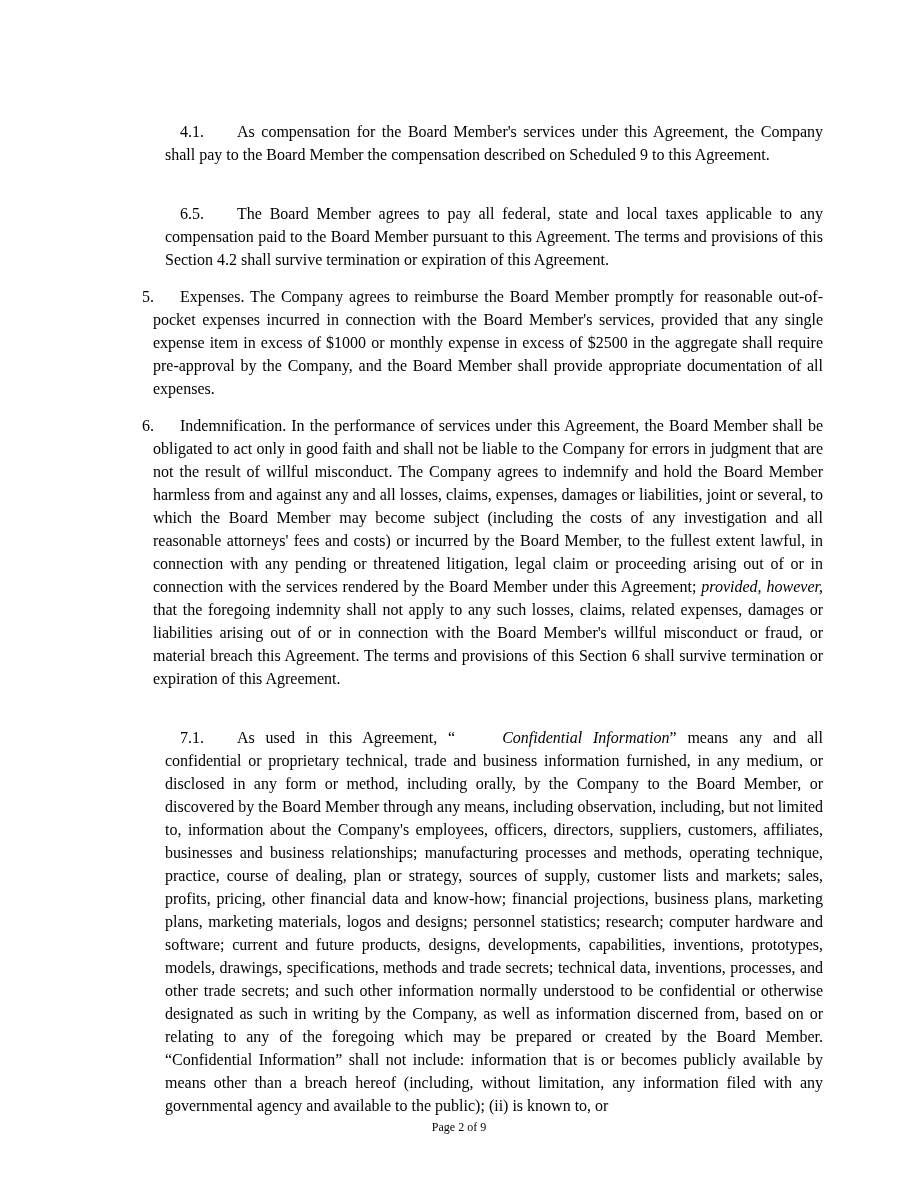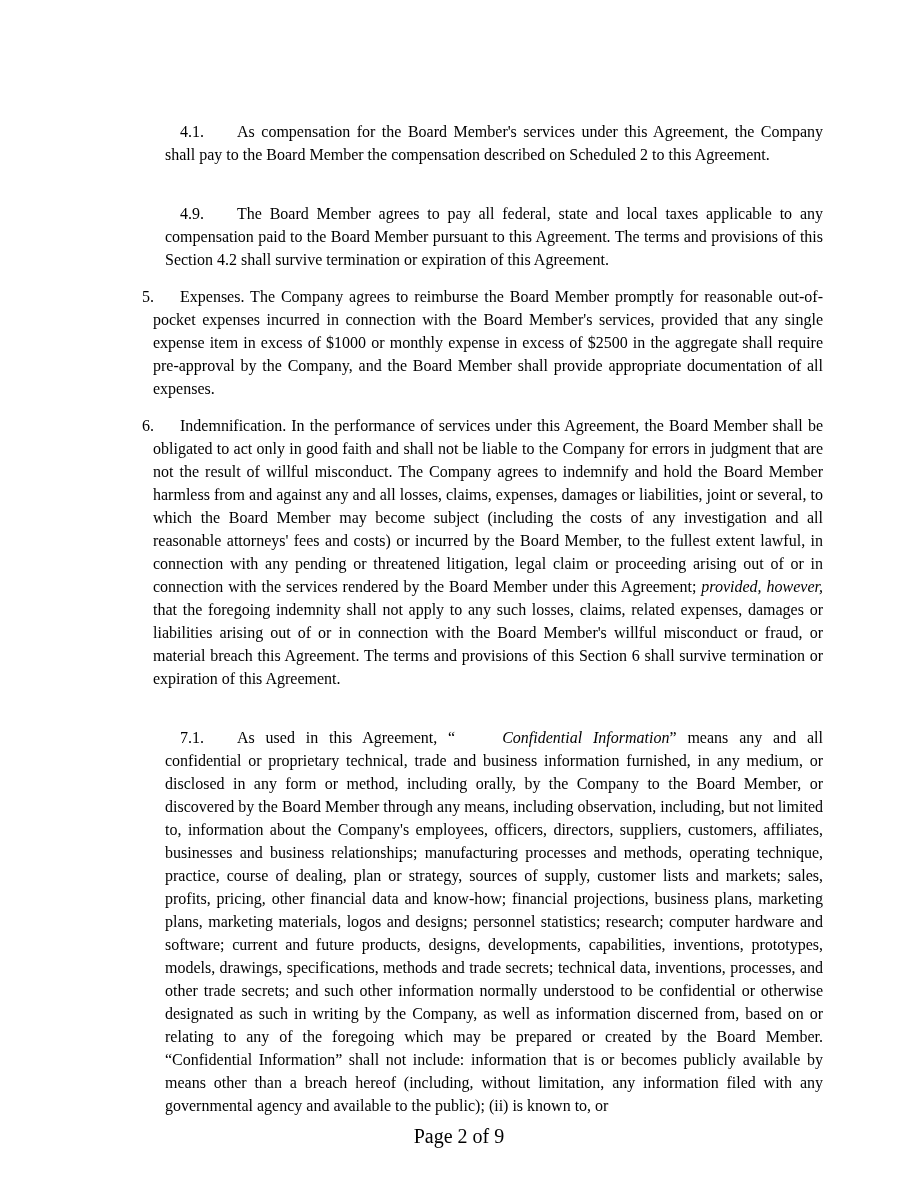--- a/index.html
+++ b/index.html
@@ -52,35 +52,35 @@
       display: inline-block;
       width: 38px;
       text-indent: 0;
     }
     .u  { }
     .i  { font-style: italic; font-family: Liberation Serif, serif; }
     .bi { font-style: italic; font-weight: normal; margin-left: 47px; }
     .footer {
       position: absolute;
       left: 0;
-      bottom: 40px;
+      bottom: 53px;
       width: 100%;
       text-align: center;
-      font-size: 20px;
+      font-size: 12px;
     }
   </style>
 </head>
 <body>
 
 <div class="page">
   <div class="content">
 
-    <p class="para sub"><span class="num">4.1.</span><span>As compensation for the Board Member's services under this Agreement, the Company shall pay to the Board Member the compensation described on Scheduled 2 to this Agreement.</span></p>
+    <p class="para sub"><span class="num">4.1.</span><span>As compensation for the Board Member's services under this Agreement, the Company shall pay to the Board Member the compensation described on Scheduled 9 to this Agreement.</span></p>
 
-    <p class="para sub"><span class="num">4.9.</span><span>The Board Member agrees to pay all federal, state and local taxes applicable to any compensation paid to the Board Member pursuant to this Agreement. The terms and provisions of this Section 4.2 shall survive termination or expiration of this Agreement.</span></p>
+    <p class="para sub"><span class="num">6.5.</span><span>The Board Member agrees to pay all federal, state and local taxes applicable to any compensation paid to the Board Member pursuant to this Agreement. The terms and provisions of this Section 4.2 shall survive termination or expiration of this Agreement.</span></p>
 
     <p class="para section"><span class="num">5.</span><span class="u">Expenses</span><span>. The Company agrees to reimburse the Board Member promptly for reasonable out-of-pocket expenses incurred in connection with the Board Member's services, provided that any single expense item in excess of $1000 or monthly expense in excess of $2500 in the aggregate shall require pre-approval by the Company, and the Board Member shall provide appropriate documentation of all expenses.</span></p>
 
     <p class="para section"><span class="num">6.</span><span class="u">Indemnification</span><span>. In the performance of services under this Agreement, the Board Member shall be obligated to act only in good faith and shall not be liable to the Company for errors in judgment that are not the result of willful misconduct. The Company agrees to indemnify and hold the Board Member harmless from and against any and all losses, claims, expenses, damages or liabilities, joint or several, to which the Board Member may become subject (including the costs of any investigation and all reasonable attorneys' fees and costs) or incurred by the Board Member, to the fullest extent lawful, in connection with any pending or threatened litigation, legal claim or proceeding arising out of or in connection with the services rendered by the Board Member under this Agreement; </span><span class="i">provided, however,</span><span> that the foregoing indemnity shall not apply to any such losses, claims, related expenses, damages or liabilities arising out of or in connection with the Board Member's willful misconduct or fraud, or material breach this Agreement. The terms and provisions of this Section 6 shall survive termination or expiration of this Agreement.</span></p>
 
 
     <p class="para sub"><span class="num">7.1.</span><span>As used in this Agreement, “</span><span class="bi">Confidential Information</span><span>” means any and all confidential or proprietary technical, trade and business information furnished, in any medium, or disclosed in any form or method, including orally, by the Company to the Board Member, or discovered by the Board Member through any means, including observation, including, but not limited to, information about the Company's employees, officers, directors, suppliers, customers, affiliates, businesses and business relationships; manufacturing processes and methods, operating technique, practice, course of dealing, plan or strategy, sources of supply, customer lists and markets; sales, profits, pricing, other financial data and know-how; financial projections, business plans, marketing plans, marketing materials, logos and designs; personnel statistics; research; computer hardware and software; current and future products, designs, developments, capabilities, inventions, prototypes, models, drawings, specifications, methods and trade secrets; technical data, inventions, processes, and other trade secrets; and such other information normally understood to be confidential or otherwise designated as such in writing by the Company, as well as information discerned from, based on or relating to any of the foregoing which may be prepared or created by the Board Member. “Confidential Information” shall not include: information that is or becomes publicly available by means other than a breach hereof (including, without limitation, any information filed with any governmental agency and available to the public); (ii) is known to, or</span></p>
 
   </div>
 

